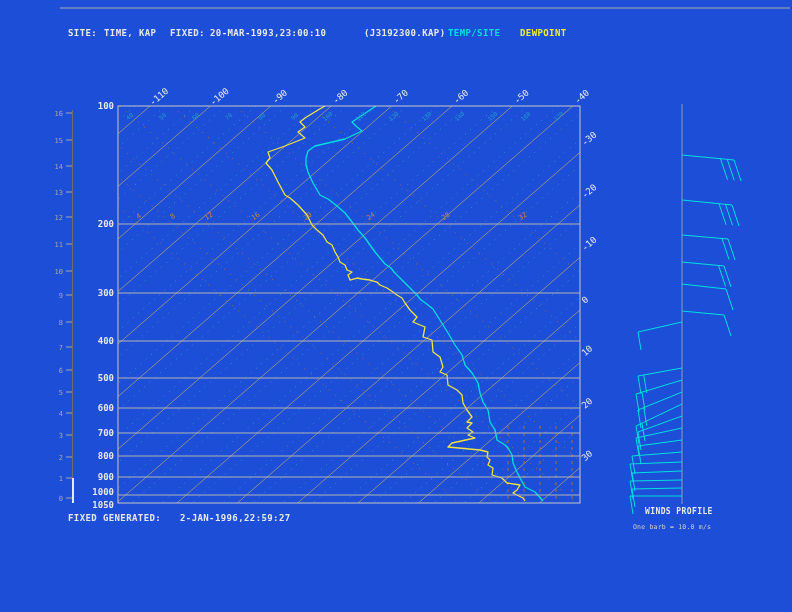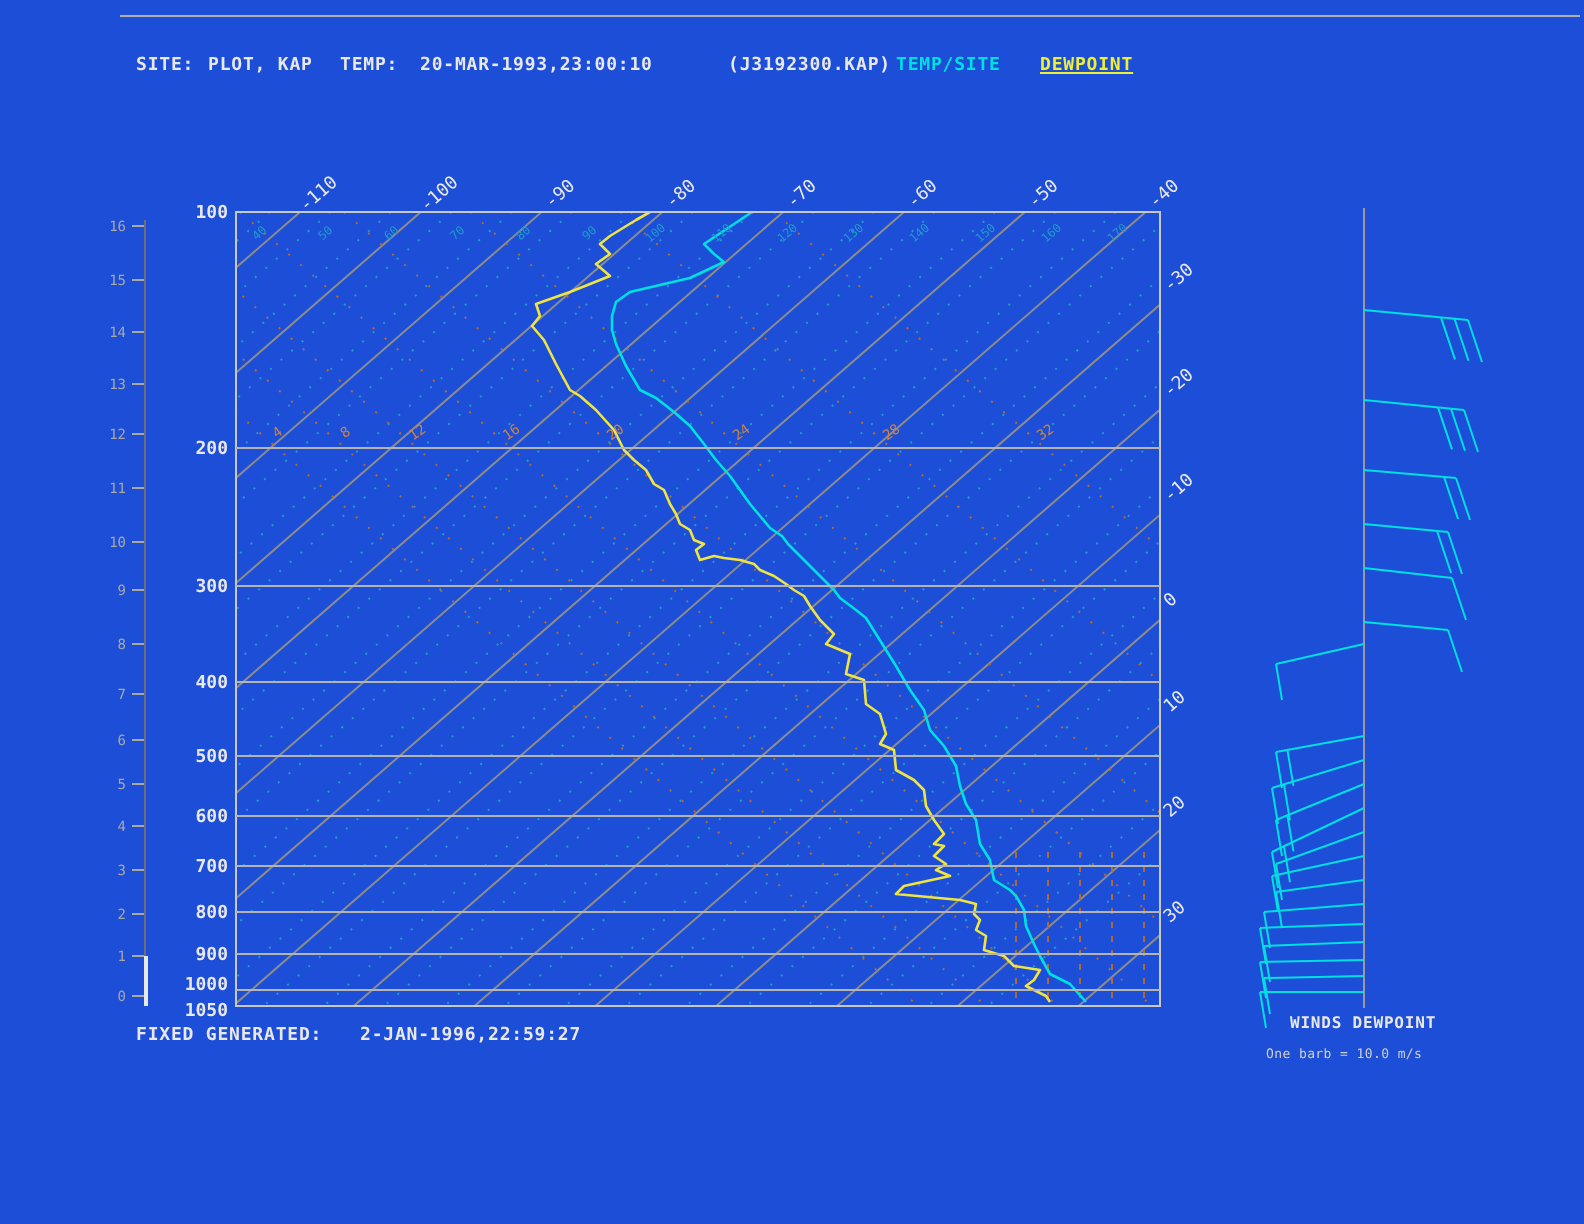--- a/index.html
+++ b/index.html
@@ -1,39 +1,39 @@
 <!DOCTYPE html>
 <html><head>
 <meta charset="utf-8">
 <style>
   html,body{margin:0;padding:0;background:#000;}
   #screen{position:relative;width:792px;height:612px;background:#1d4ed8;overflow:hidden;
           font-family:"DejaVu Sans Mono", monospace;}
   .txt{position:absolute;white-space:pre;font-weight:bold;font-size:9px;letter-spacing:.4px;color:#e8e8e8;}
   .cyan{color:#00e0e0;}
-  .yellow{color:#f0f032;text-decoration:underline;}
+  .yellow{color:#f0f032;}
   .small{font-size:7px;letter-spacing:.2px;}
   svg{position:absolute;left:0;top:0;}
 </style>
 </head>
 <body>
 <div id="screen">
 
   <div class="txt" style="left:68px;top:28px">SITE:</div>
-  <div class="txt" style="left:104px;top:28px">PLOT, KAP</div>
-  <div class="txt" style="left:170px;top:28px">TEMP:</div>
+  <div class="txt" style="left:104px;top:28px">TIME, KAP</div>
+  <div class="txt" style="left:170px;top:28px">FIXED:</div>
   <div class="txt" style="left:210px;top:28px">20-MAR-1993,23:00:10</div>
   <div class="txt" style="left:364px;top:28px">(J3192300.KAP)</div>
   <div class="txt cyan" style="left:448px;top:28px">TEMP/SITE</div>
   <div class="txt yellow" style="left:520px;top:28px">DEWPOINT</div>
 
   <div class="txt" style="left:68px;top:513px">FIXED GENERATED:</div>
   <div class="txt" style="left:180px;top:513px">2-JAN-1996,22:59:27</div>
 
-  <div class="txt" style="left:645px;top:507px;font-size:8px">WINDS DEWPOINT</div>
+  <div class="txt" style="left:645px;top:507px;font-size:8px">WINDS PROFILE</div>
   <div class="txt small" style="left:633px;top:523px;font-size:6.5px;font-weight:normal;color:#cfcfcf">One barb = 10.0 m/s</div>
 
   <svg id="chart" width="792" height="612">
       <defs>
         <clipPath id="plotclip">
           <rect x="118" y="106" width="462" height="397"></rect>
         </clipPath>
       </defs>
       <g clip-path="url(#plotclip)">
         <line x1="150" y1="106" x2="-306.32183908045977" y2="503" stroke="#8c8c8c" stroke-width="1"></line>

